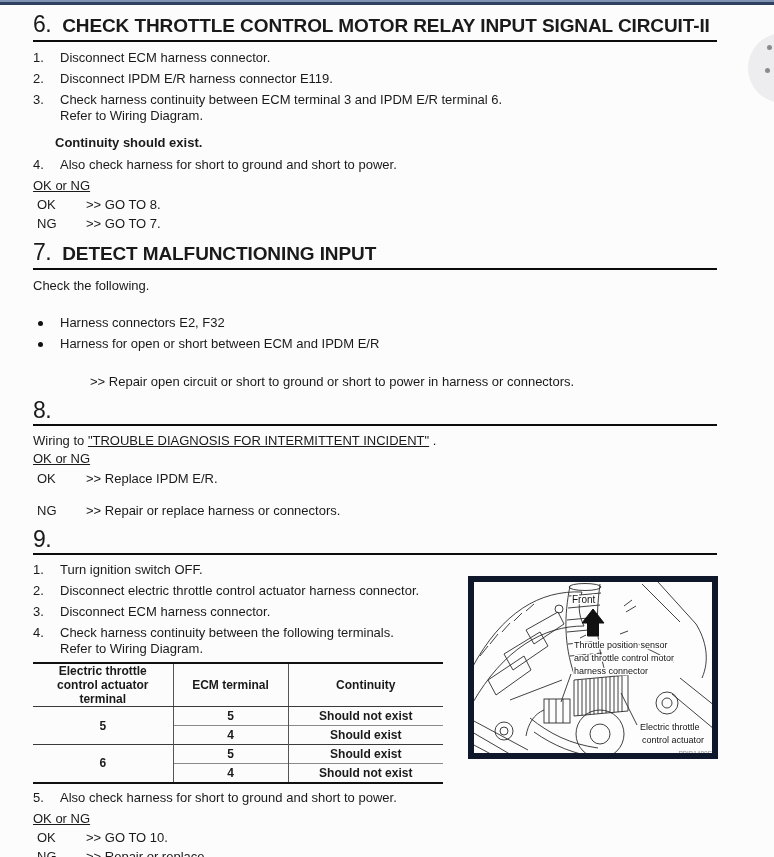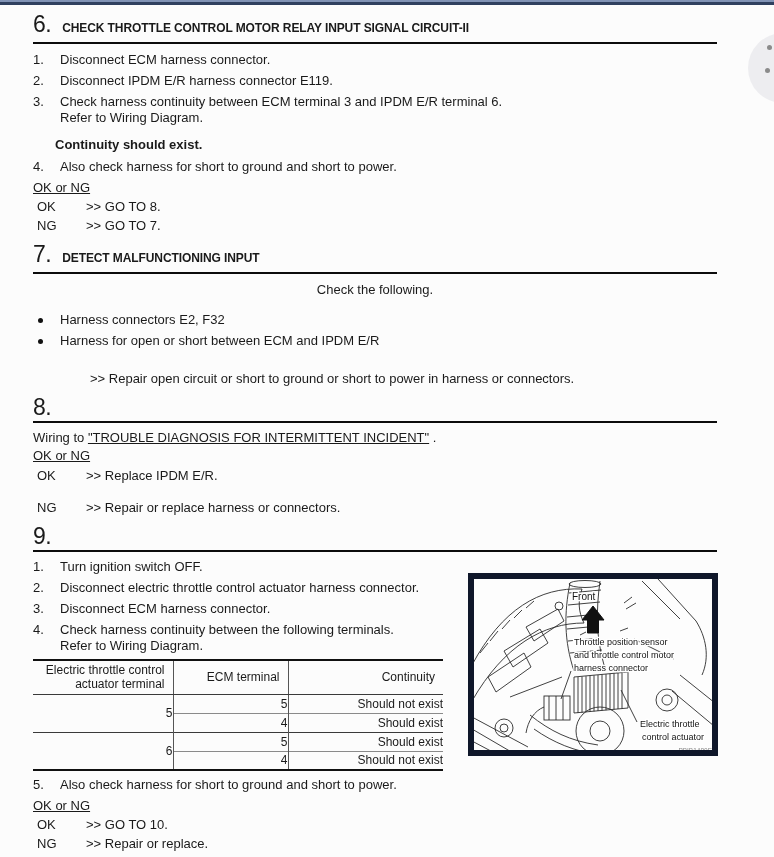--- a/index.html
+++ b/index.html
@@ -23,47 +23,47 @@
     background:#ededf0;
   }
   .float-widget .dot {
     position:absolute; width:5px; height:5px; border-radius:50%; background:#8b8b8b;
   }
   .float-widget .dot.d1 { left:19px; top:12px; }
   .float-widget .dot.d2 { left:17px; top:35px; }
   .content { margin-left:33px; width:684px; }
   .sec-head { display:flex; align-items:baseline; line-height:24px; }
   .sec-num { font-size:23px; font-weight:400; letter-spacing:-0.5px; }
-  .sec-title { font-size:12px; font-weight:700; margin-left:11px; letter-spacing:-0.1px; }
+  .sec-title { font-size:19px; font-weight:700; margin-left:11px; letter-spacing:-0.1px; }
   .rule { border:none; border-top:2px solid #0c0c0c; margin-top:2px; }
   .h6 { margin-top:7px; } .h7 { margin-top:8px; } .h8 { margin-top:8px; } .h9 { margin-top:8px; }
   .steps { margin-top:8px; }
   .step-row { display:flex; margin-bottom:5px; }
   .step-num { width:27px; flex:none; }
   .step-text { flex:1; }
   .emph-line { font-weight:700; margin:11px 0 6px 22px; }
   .okng { text-decoration:underline; margin-top:5px; }
   .result-row { display:flex; margin-top:3px; }
   .result-label { width:49px; flex:none; margin-left:4px; }
   .result-row.gap { margin-top:16px; }
   .bullet-row { display:flex; margin-bottom:5px; }
   .bullet-marker { width:27px; flex:none; padding-left:5px; }
   .bullet-dot { display:inline-block; width:5px; height:5px; border-radius:50%; background:#111; margin-bottom:1px; }
   .action-line { margin-left:57px; margin-top:22px; }
   .refer-line { margin-top:7px; }
   .refer-link { text-decoration:underline; }
-  .s7-intro { margin-top:8px; margin-bottom:14px;text-align:center; }
+  .s7-intro { margin-top:8px; margin-bottom:21px; }
   .s9-body { position:relative; margin-top:7px; }
   .s9-left { width:412px; }
   table.cont-table {
     border-collapse:collapse; width:410px; margin-top:3px;
     font-size:12px; line-height:14px;
     border-top:2.5px solid #111; border-bottom:2.5px solid #111;
   }
-  table.cont-table th, table.cont-table td { font-weight:400; text-align:right;margin-top:35px; }
+  table.cont-table th, table.cont-table td { font-weight:700; text-align:center;margin-top:35px; }
   table.cont-table th { height:34px; padding:0 8px; border-bottom:1.5px solid #3a3a3a; }
   table.cont-table td { height:19px; }
   .col-act { width:140px; } .col-ecm { width:115px; } .col-cont { width:155px; }
   .vline-l { border-left:1px solid #555; }
   td.cont-val { text-align:left; }
   tr.sub td { border-top:1px solid #8a8a8a; }
   tr.group td { border-top:1.5px solid #3a3a3a; }
   .after-table { margin-top:6px; }
   .figure-box {
     position:absolute; left:435px; top:14px;

